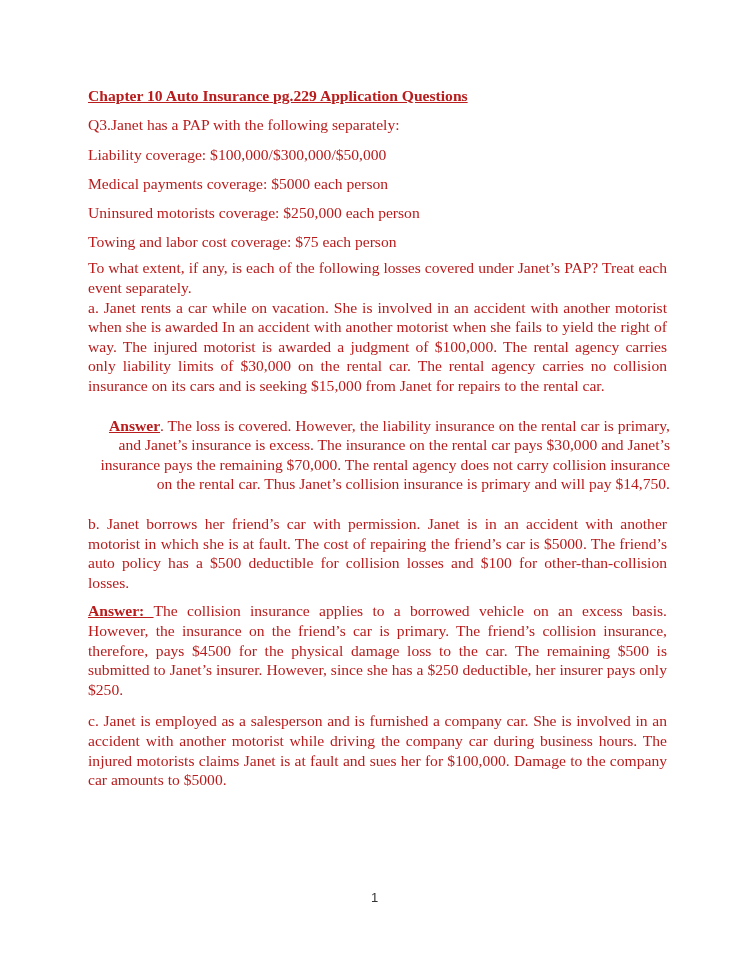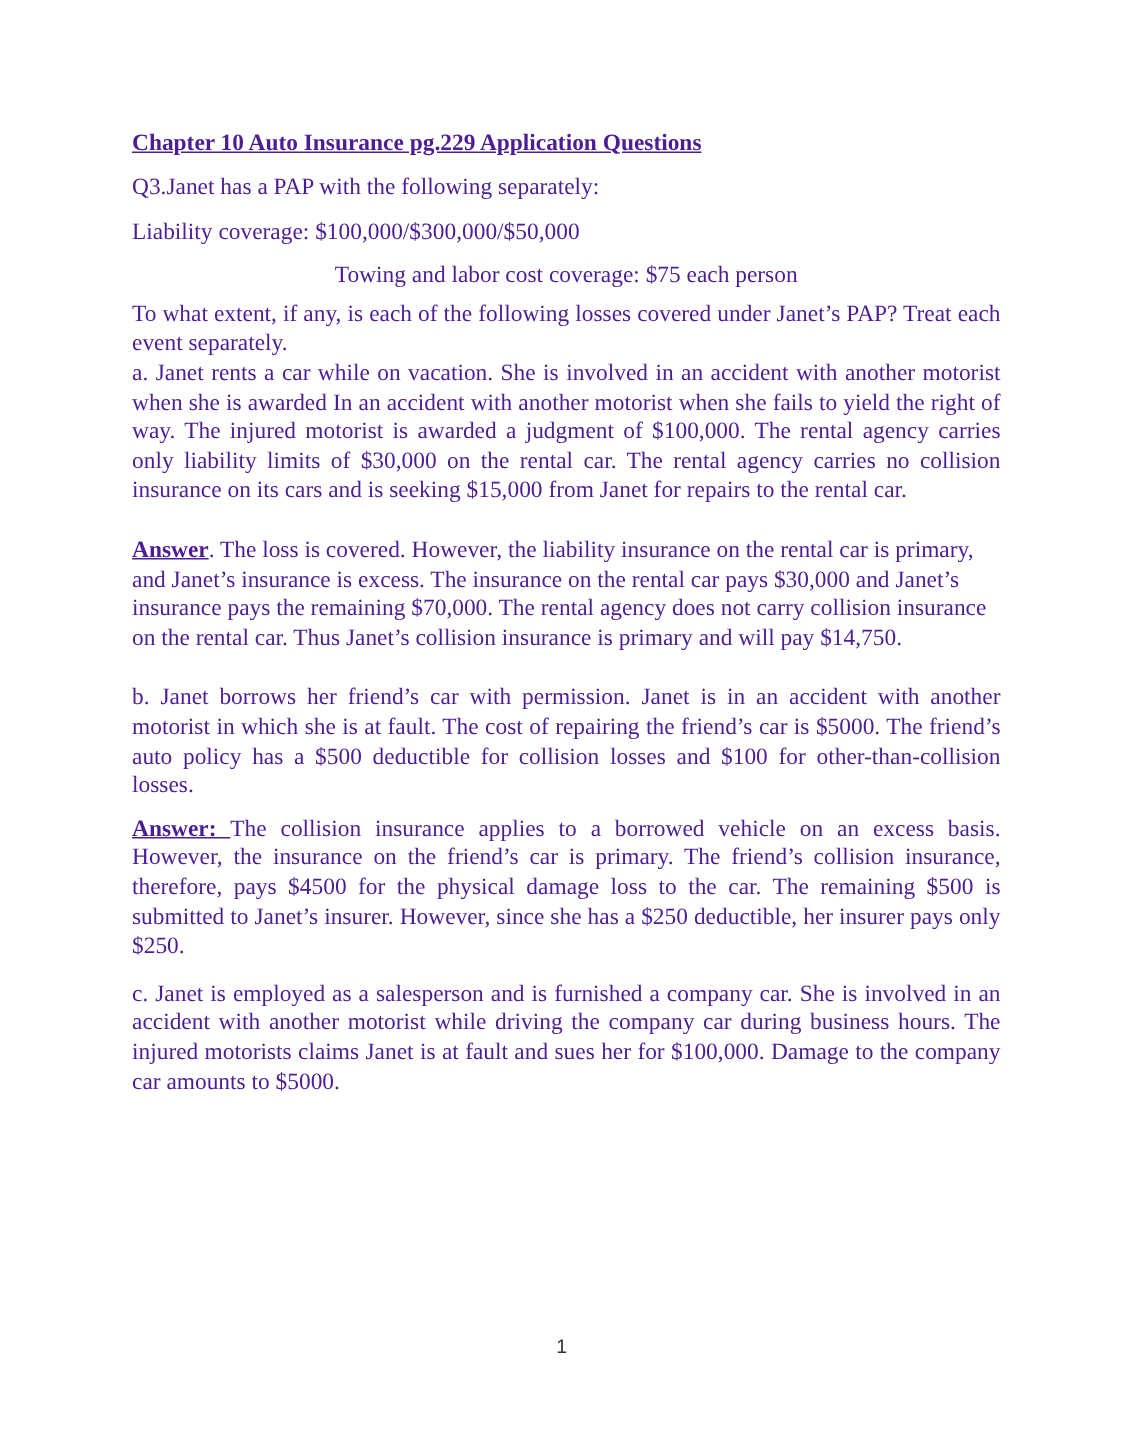--- a/index.html
+++ b/index.html
@@ -1,43 +1,45 @@
 <!DOCTYPE html>
 <html><head>
   <meta charset="utf-8">
   <style>
     html, body { margin: 0; padding: 0; background: #ffffff; }
     body { width: 749px; height: 970px; position: relative; overflow: hidden; }
     .page {
       position: absolute; left: 88px; top: 86px; width: 579px;
       font-family: "Liberation Serif", "DejaVu Serif", serif;
-      font-size: 15.6px; color: #4c1d95; line-height: 19.6px;
+      font-size: 15.6px; color: #b91c1c; line-height: 19.6px;
     }
     .line { margin: 0; height: 29.3px; white-space: nowrap; }
     .title { font-weight: bold; text-decoration: underline; }
     .bold { font-weight: normal; }
     .bu { font-weight: bold; text-decoration: underline; }
     .para { margin: 0; text-align: justify; }
-    .para.ragged { text-align: left; width: 572px; }
+    .para.ragged { text-align: right; width: 572px; margin-left: 10px; }
     .para + .para { }
     .page-number {
       position: absolute; left: 0; width: 749px; top: 890px; text-align: center;
       font-family: "Liberation Sans", "DejaVu Sans", sans-serif; font-size: 13px; color: #333333;
     }
   </style>
 </head>
 <body>
 
 <div class="page">
   <p class="line title">Chapter 10 Auto Insurance pg.229 Application Questions</p>
 
   <p class="line"><span class="bold">Q3</span><span>.Janet has a PAP with the following separately:</span></p>
 
   <p class="line">Liability coverage: $100,000/$300,000/$50,000</p>
-  <p class="line" style="height:26px;text-align:center;">Towing and labor cost coverage: $75 each person</p>
+  <p class="line">Medical payments coverage: $5000 each person</p>
+  <p class="line">Uninsured motorists coverage: $250,000 each person</p>
+  <p class="line" style="height:26px;">Towing and labor cost coverage: $75 each person</p>
 
   <p class="para" style="margin-bottom:0;">To what extent, if any, is each of the following losses covered under Janet’s PAP? Treat each event separately.</p>
 
   <p class="para" style="margin-bottom:20px;">a. Janet rents a car while on vacation. She is involved in an accident with another motorist when she is awarded In an accident with another motorist when she fails to yield the right of way. The injured motorist is awarded a judgment of $100,000. The rental agency carries only liability limits of $30,000 on the rental car. The rental agency carries no collision insurance on its cars and is seeking $15,000 from Janet for repairs to the rental car.</p>
 
   <p class="para ragged" style="margin-bottom:20px;"><span class="bu">Answer</span><span>. The loss is covered. However, the liability insurance on the rental car is primary, and Janet’s insurance is excess. The insurance on the rental car pays $30,000 and Janet’s insurance pays the remaining $70,000. The rental agency does not carry collision insurance on the rental car. Thus Janet’s collision insurance is primary and will pay $14,750.</span></p>
 
   <p class="para" style="margin-bottom:9px;">b. Janet borrows her friend’s car with permission. Janet is in an accident with another motorist in which she is at fault. The cost of repairing the friend’s car is $5000. The friend’s auto policy has a $500 deductible for collision losses and $100 for other-than-collision losses.</p>
 
   <p class="para" style="margin-bottom:12px;"><span class="bu">Answer: </span><span>The collision insurance applies to a borrowed vehicle on an excess basis. However, the insurance on the friend’s car is primary. The friend’s collision insurance, therefore, pays $4500 for the physical damage loss to the car. The remaining $500 is submitted to Janet’s insurer. However, since she has a $250 deductible, her insurer pays only $250.</span></p>

